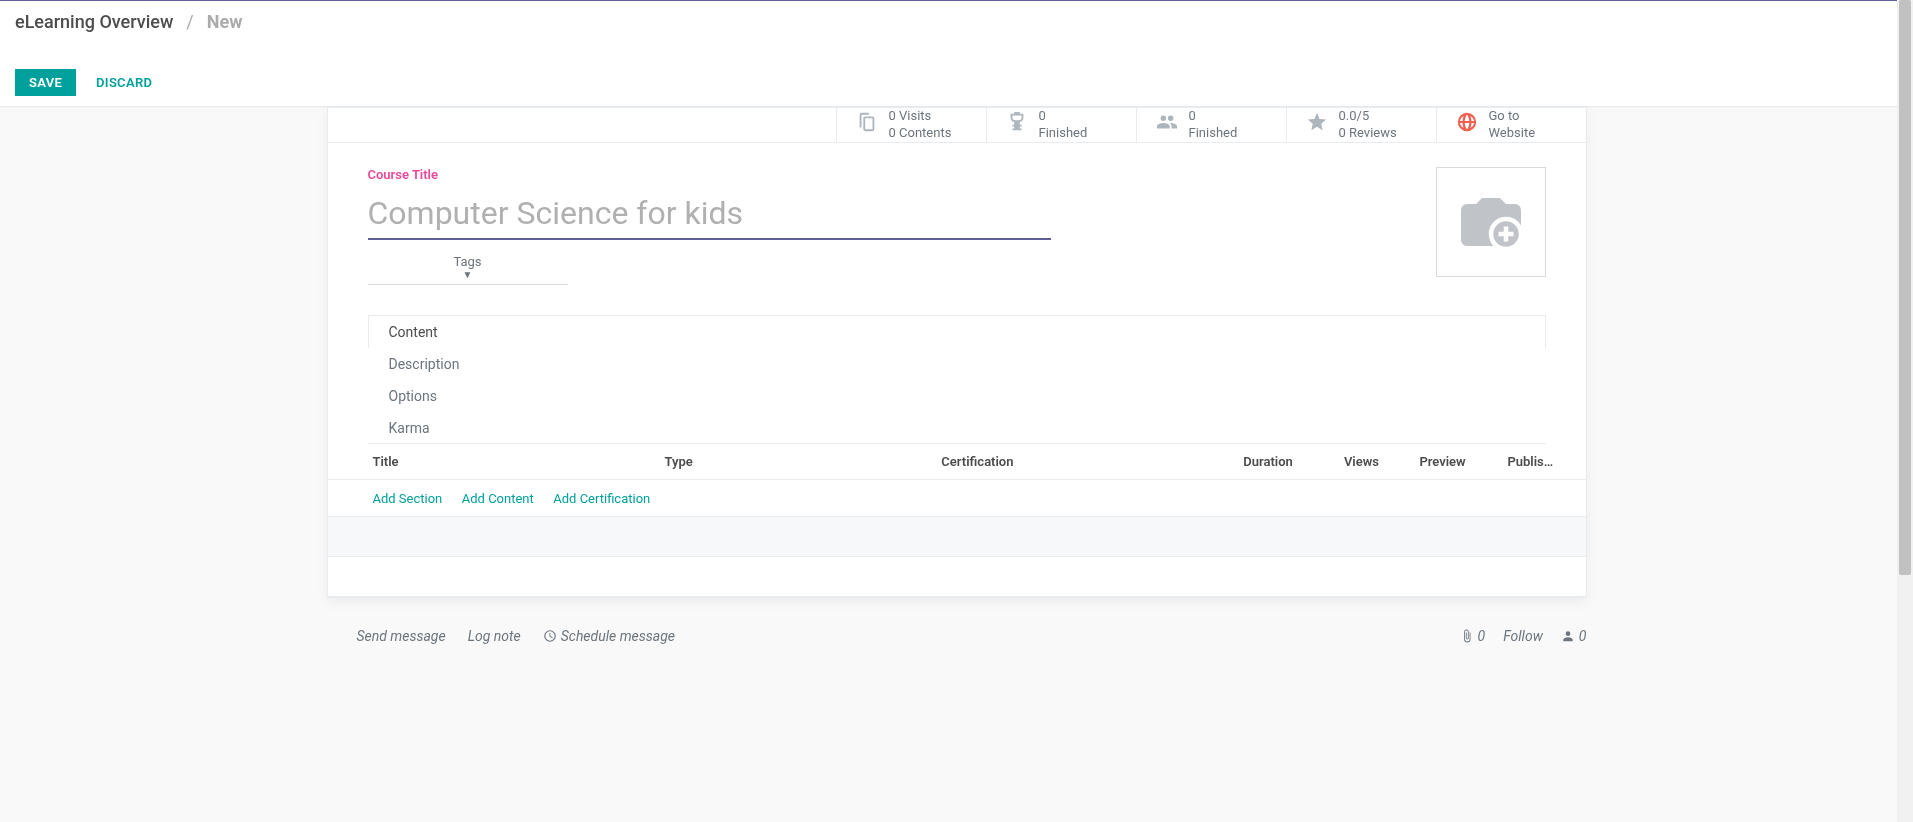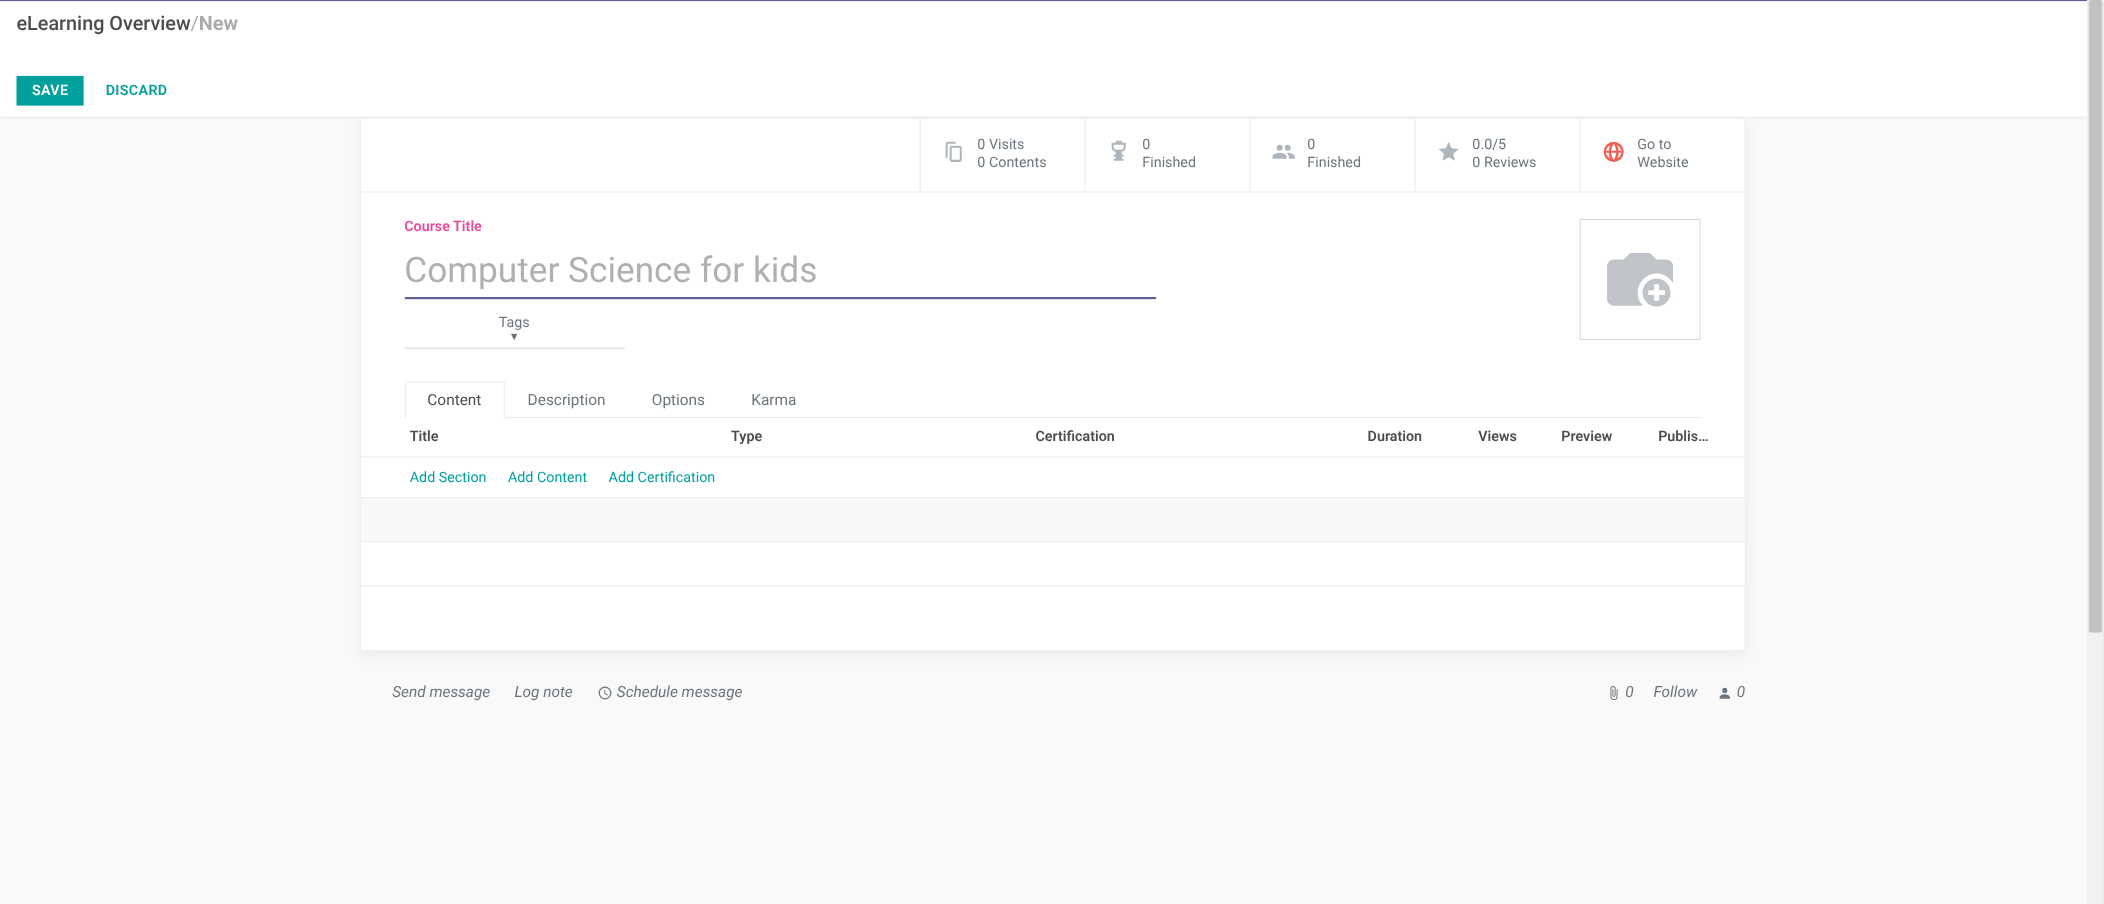--- a/index.html
+++ b/index.html
@@ -1,41 +1,41 @@
 <!DOCTYPE html>
 <html><head>
 <meta charset="utf-8">
 <style>
   * { box-sizing: border-box; font-family: -apple-system, BlinkMacSystemFont, "Segoe UI", Roboto, Helvetica, Arial, sans-serif; }
   body { margin:0; padding:0; background:#f9f9f9; color:#4c4c4c; font-size:14px; }
   .page { width:100%; }
   .topbar { border-top:1px solid #5f5e97; background:#fff; padding:10px 15px; border-bottom:1px solid #e9ecef; box-shadow: 0 2px 2px -2px rgba(0,0,0,0.05);}
-  .breadcrumb { font-size:18px; font-weight:500; color:#4c4c4c; display:flex; align-items:center; gap:0; margin-bottom:18px; }
+  .breadcrumb { font-size:18px; font-weight:500; color:#4c4c4c; display:flex; align-items:center; gap:13px; margin-bottom:18px; }
   .breadcrumb .sep { color:#ababab; font-weight:400; }
   .breadcrumb .current { color:#ababab; font-weight:700; }
   .actions { display:flex; gap:6px; }
   .btn { padding:6px 14px; font-size:13px; font-weight:600; border:none; cursor:pointer; letter-spacing:0.3px;margin-top:19px; }
   .btn-primary { background:#00a09d; color:#fff; }
   .btn-link { background:transparent; color:#00a09d; }
   .content-area { max-width:1400px; margin:0 auto; padding:0 70px; }
   .form-sheet { background:#fff; border:1px solid #e9ecef; box-shadow:0 4px 12px rgba(0,0,0,0.06); position:relative; min-height:485px; margin-bottom:20px;}
   .stat-buttons { display:flex; justify-content:flex-end; border-bottom:1px solid #e9ecef; }
-  .stat-btn { display:flex; align-items:center; gap:10px; padding:16px 18px; border-left:1px solid #e9ecef; color:#6c757d; font-size:13px; cursor:default; min-width:150px;}
+  .stat-btn { display:flex; align-items:center; gap:10px; padding:0 18px; border-left:1px solid #e9ecef; color:#6c757d; font-size:13px; cursor:default; min-width:150px;}
   .stat-btn .icon { font-size:20px; color:#adb5bd; width:24px; text-align:center; }
   .stat-btn svg { width:22px; height:22px; fill:#adb5bd; }
   .stat-btn .lines { display:flex; flex-direction:column; line-height:1.3; }
   .form-body { padding:24px 40px 0 40px; position:relative; }
   .label { font-weight:600; font-size:13px; color:#ec4899; margin-bottom:6px; display:block;}
   .title-input { width:58%; font-size:32px; border:none; border-bottom:2px solid #5f5e97; padding:6px 0; outline:none; }
   .title-input::placeholder { color:#b0b0b0; }
   .tags-input { margin-top:10px; width:200px; font-size:13px; border:none; border-bottom:1px solid #d8dadd; padding:4px 0; color:#6c757d; position:relative; display:flex; justify-content:space-between; align-items:center;flex-direction:column;}
   .tags-input .caret { font-size:10px; color:#6c757d;}
   .img-placeholder { position:absolute; top:24px; right:40px; width:110px; height:110px; border:1px solid #d8dadd; display:flex; align-items:center; justify-content:center; cursor:pointer;}
   .img-placeholder svg { width:72px; height:72px; fill:#c0c4c8;}
-  .tabs { display:flex; margin-top:30px; border-bottom:1px solid #e9ecef;}
+  .tabs { display:flex; margin-top:30px; border-bottom:1px solid #e9ecef;flex-direction:column;}
   .tab { padding:8px 20px; font-size:14px; color:#6c757d; border:1px solid transparent; border-bottom:none; margin-bottom:-1px; cursor:pointer;}
   .tab.active { color:#4c4c4c; border-color:#e9ecef #e9ecef #fff #e9ecef; background:#fff;}
   .table { width:100%; border-collapse:collapse; }
   .table th { text-align:left; padding:10px 18px 10px 10px; font-weight:600; font-size:13px; color:#4c4c4c; border-bottom:1px solid #e9ecef;}
   .table th:first-child { padding-left:45px;}
   .table td.actions-row { padding:10px 0 10px 45px; border-bottom:1px solid #e9ecef;}
   .link { color:#00a09d; text-decoration:none; font-size:13px; margin-right:16px; cursor:pointer;}
   .striped-row { height:40px; background:#f7f8f9; border-bottom:1px solid #e9ecef;}
   .chatter { max-width:1400px; margin:0 auto; padding:10px 70px 0 100px; display:flex; justify-content:space-between; align-items:center; color:#6c757d; font-size:14px;}
   .chatter-left { display:flex; gap:22px; align-items:center;}

